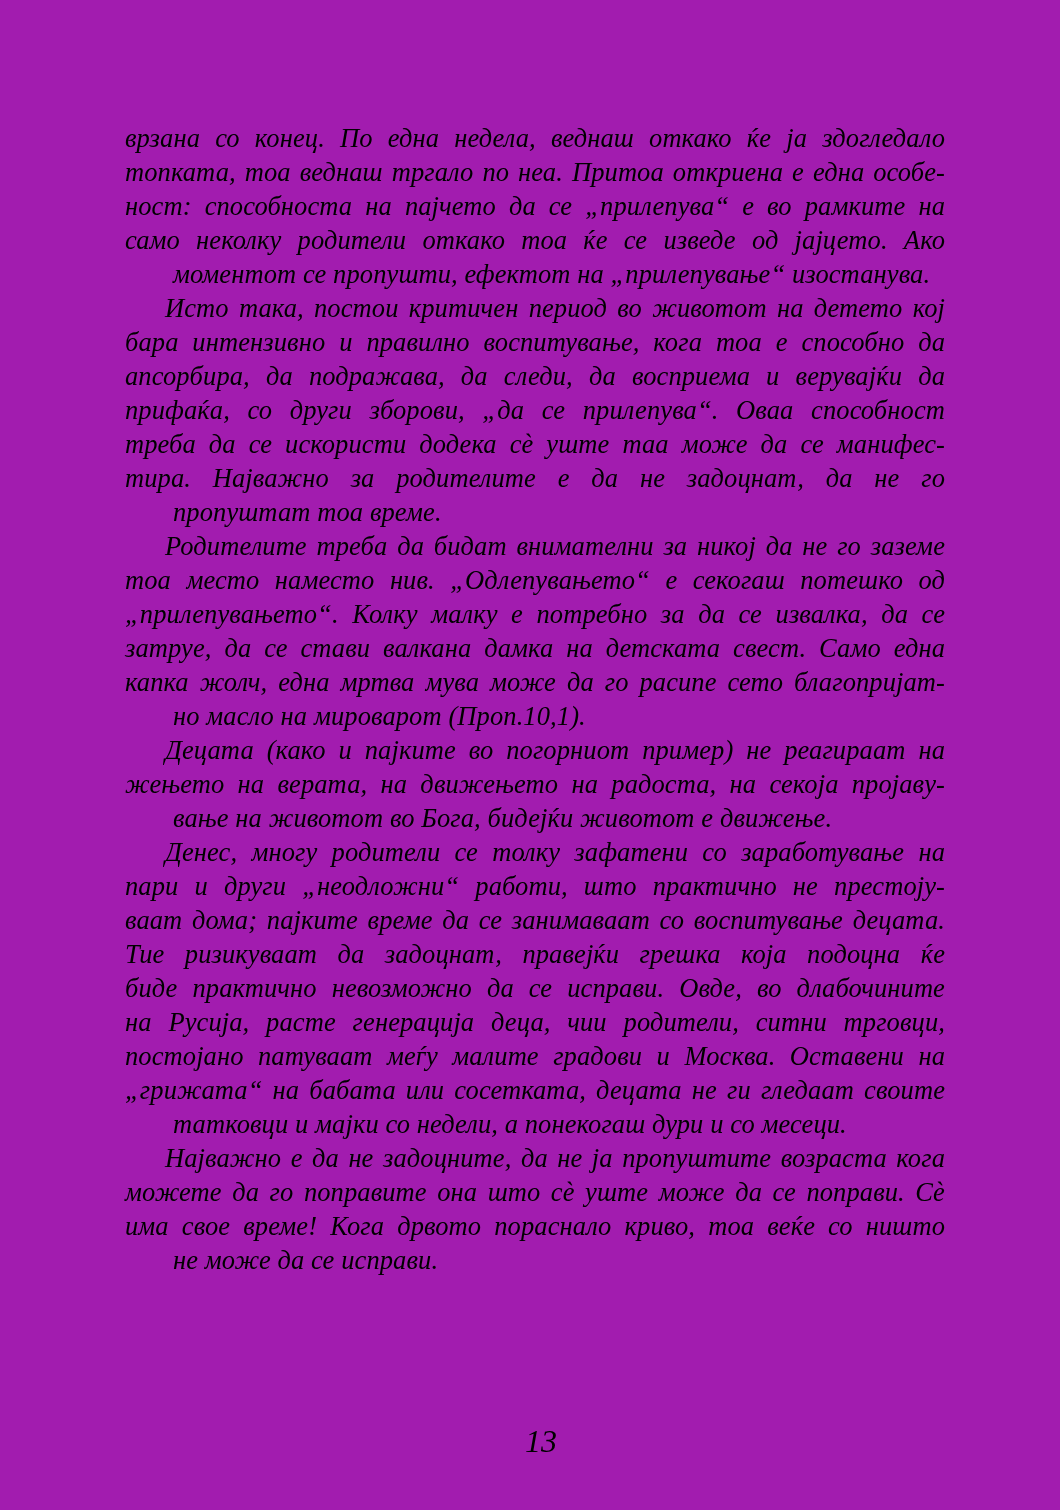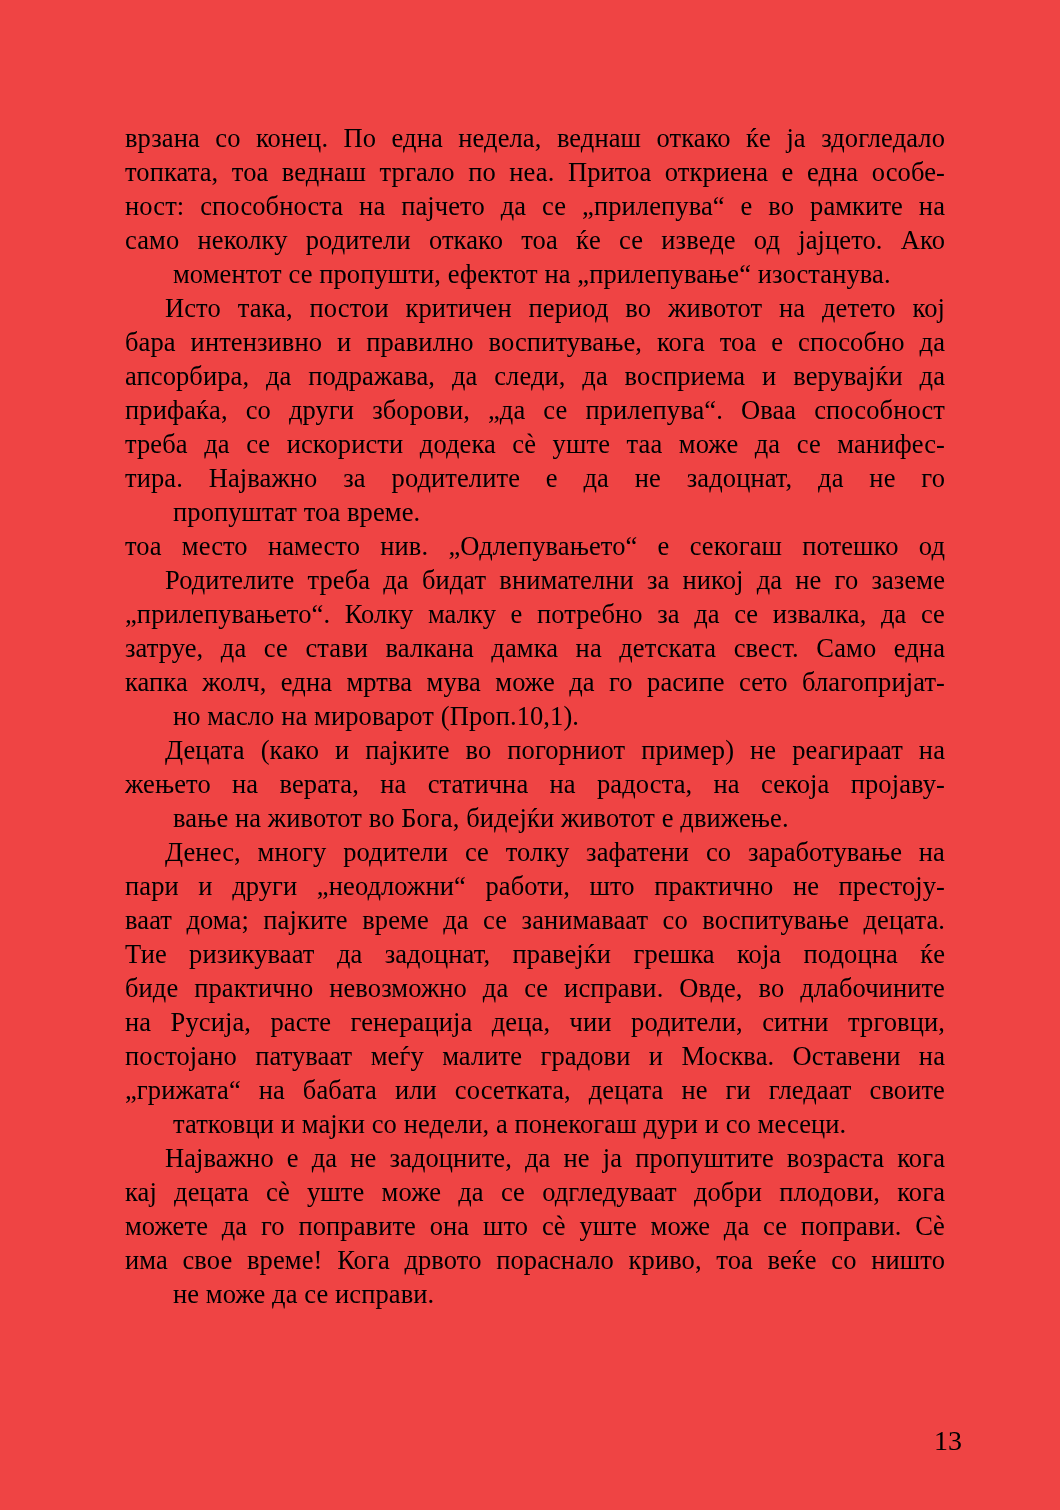--- a/index.html
+++ b/index.html
@@ -11,21 +11,22 @@
     height: 1510px;
     position: relative;
     background: #ffffff;
     color: #000000;
     font-family: "Liberation Serif", "DejaVu Serif", serif;
     overflow: hidden;
   }
   .page {
     position: absolute;
     inset: 0;
-    background: #ef4444;
+    background: #a21caf;
+    font-style: italic;
   }
   .text-block {
     position: absolute;
     left: 125px;
     top: 121px;
     width: 820px;
   }
   .paragraph {
     margin: 0;
     padding: 0;
@@ -40,24 +41,24 @@
   .line.para-end {
     text-align-last: left;
     margin-left: 48px;
   }
   .line.indent {
     text-indent: 40px;
   }
   .page-number {
     position: absolute;
     top: 1424px;
-    left: 142px;
+    left: 131px;
     width: 820px;
-    text-align: right;
-    font-size: 28px;
+    text-align: center;
+    font-size: 32px;
     line-height: 34px;
   }
 </style>
 </head>
 <body>
 
 <div class="page">
   <div class="text-block">
       <div class="paragraph">
         <div class="line">врзана со конец. По една недела, веднаш откако ќе ја здогледало</div>
@@ -69,45 +70,44 @@
       <div class="paragraph">
         <div class="line indent">Исто така, постои критичен период во животот на детето кој</div>
         <div class="line">бара интензивно и правилно воспитување, кога тоа е способно да</div>
         <div class="line">апсорбира, да подражава, да следи, да восприема и верувајќи да</div>
         <div class="line">прифаќа, со други зборови, „да се прилепува“. Оваа способност</div>
         <div class="line">треба да се искористи додека сѐ уште таа може да се манифес-</div>
         <div class="line">тира. Најважно за родителите е да не задоцнат, да не го</div>
         <div class="line para-end">пропуштат тоа време.</div>
       </div>
       <div class="paragraph">
+        <div class="line indent">Родителите треба да бидат внимателни за никој да не го заземе</div>
         <div class="line">тоа место наместо нив. „Одлепувањето“ е секогаш потешко од</div>
-        <div class="line indent">Родителите треба да бидат внимателни за никој да не го заземе</div>
         <div class="line">„прилепувањето“. Колку малку е потребно за да се извалка, да се</div>
         <div class="line">затруе, да се стави валкана дамка на детската свест. Само една</div>
         <div class="line">капка жолч, една мртва мува може да го расипе сето благопријат-</div>
         <div class="line para-end">но масло на мироварот (Проп.10,1).</div>
       </div>
       <div class="paragraph">
         <div class="line indent">Децата (како и пајките во погорниот пример) не реагираат на</div>
-        <div class="line">жењето на верата, на статична на радоста, на секоја пројаву-</div>
+        <div class="line">жењето на верата, на движењето на радоста, на секоја пројаву-</div>
         <div class="line para-end">вање на животот во Бога, бидејќи животот е движење.</div>
       </div>
       <div class="paragraph">
         <div class="line indent">Денес, многу родители се толку зафатени со заработување на</div>
         <div class="line">пари и други „неодложни“ работи, што практично не престоју-</div>
         <div class="line">ваат дома; пајките време да се занимаваат со воспитување децата.</div>
         <div class="line">Тие ризикуваат да задоцнат, правејќи грешка која подоцна ќе</div>
         <div class="line">биде практично невозможно да се исправи. Овде, во длабочините</div>
         <div class="line">на Русија, расте генерација деца, чии родители, ситни трговци,</div>
         <div class="line">постојано патуваат меѓу малите градови и Москва. Оставени на</div>
         <div class="line">„грижата“ на бабата или сосетката, децата не ги гледаат своите</div>
         <div class="line para-end">татковци и мајки со недели, а понекогаш дури и со месеци.</div>
       </div>
       <div class="paragraph">
         <div class="line indent">Најважно е да не задоцните, да не ја пропуштите возраста кога</div>
-        <div class="line">кај децата сѐ уште може да се одгледуваат добри плодови, кога</div>
         <div class="line">можете да го поправите она што сѐ уште може да се поправи. Сѐ</div>
         <div class="line">има свое време! Кога дрвото пораснало криво, тоа веќе со ништо</div>
         <div class="line para-end">не може да се исправи.</div>
       </div>
     </div>
   <div class="page-number">13</div>
 </div>
 
 </body></html>

